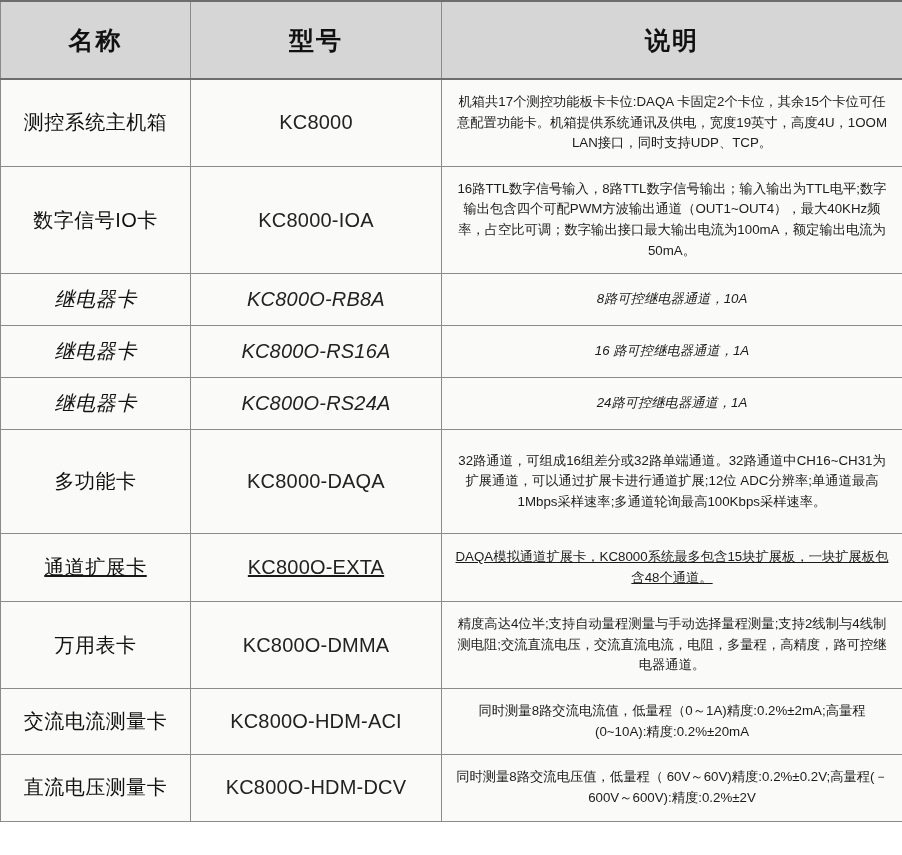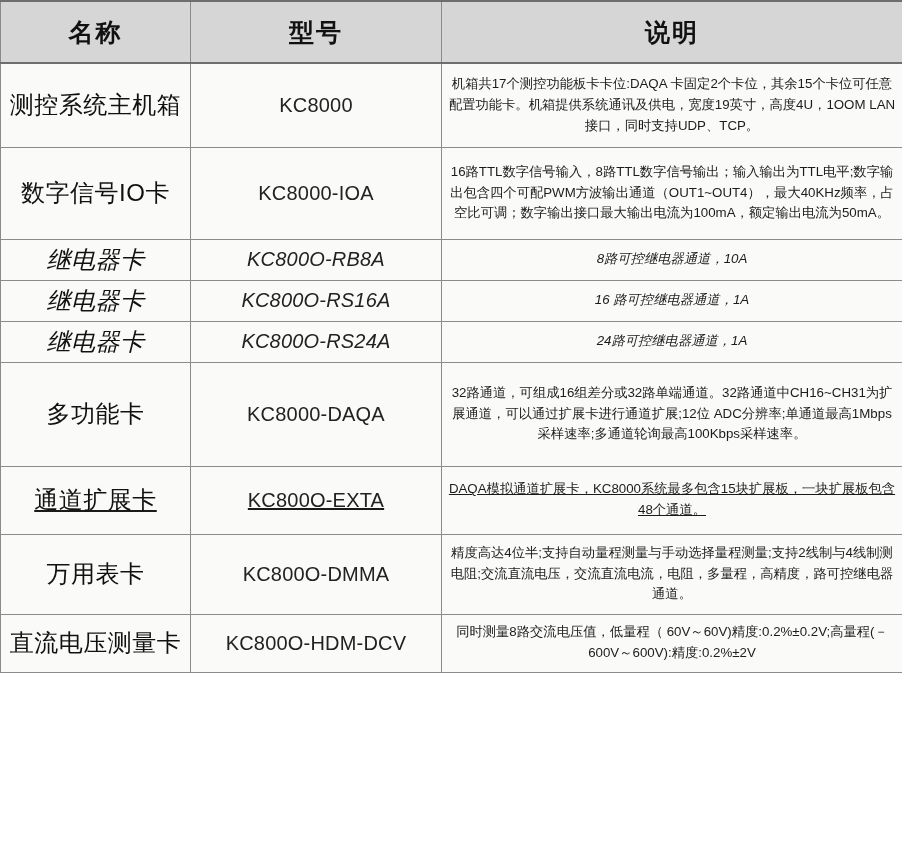--- a/index.html
+++ b/index.html
@@ -22,36 +22,36 @@
   }
   #spec-table col.c-name  { width: 190px; }
   #spec-table col.c-model { width: 251px; }
   #spec-table col.c-desc  { width: 461px; }
 
   #spec-table th,
   #spec-table td {
     border: 1px solid #8b8b8b;
     vertical-align: middle;
     background: #fafaf8;
-    padding: 4px;
+    padding: 12px;
   }
   #spec-table thead th {
     background: #d6d6d6;
     border-top: 2px solid #6e6e6e;
     border-bottom: 2px solid #6e6e6e;
     text-align: center;
     font-size: 25px;
     font-weight: bold;
     letter-spacing: 2px;
     height: 52px;
     color: #111;
   }
   td.cell-name {
     text-align: center;
-    font-size: 24px;
+    font-size: 20px;
     letter-spacing: 0.5px;
     color: #111;
   }
   td.cell-model {
     text-align: center;
     font-size: 20px;
     letter-spacing: 0.2px;
     color: #222;
     margin-top: 48px;
   }
@@ -137,20 +137,25 @@
     </tr>
 
     <tr class="row-tall-5 heavy-top">
       <td class="cell-name">万用表卡</td>
       <td class="cell-model">KC800O-DMMA</td>
       <td class="cell-desc">精度高达4位半;支持自动量程测量与手动选择量程测量;支持2线制与4线制测电阻;交流直流电压，交流直流电流，电阻，多量程，高精度，路可控继电器通道。</td>
     </tr>
 
 
 
+    <tr class="row-med heavy-top">
+      <td class="cell-name">交流电流测量卡</td>
+      <td class="cell-model">KC800O-HDM-ACI</td>
+      <td class="cell-desc">同时测量8路交流电流值，低量程（0～1A)精度:0.2%±2mA;高量程(0~10A):精度:0.2%±20mA</td>
+    </tr>
 
 
     <tr class="row-med heavy-top">
       <td class="cell-name">直流电压测量卡</td>
       <td class="cell-model">KC800O-HDM-DCV</td>
       <td class="cell-desc">同时测量8路交流电压值，低量程（ 60V～60V)精度:0.2%±0.2V;高量程(－600V～600V):精度:0.2%±2V</td>
     </tr>
 
   </tbody>
 </table>

